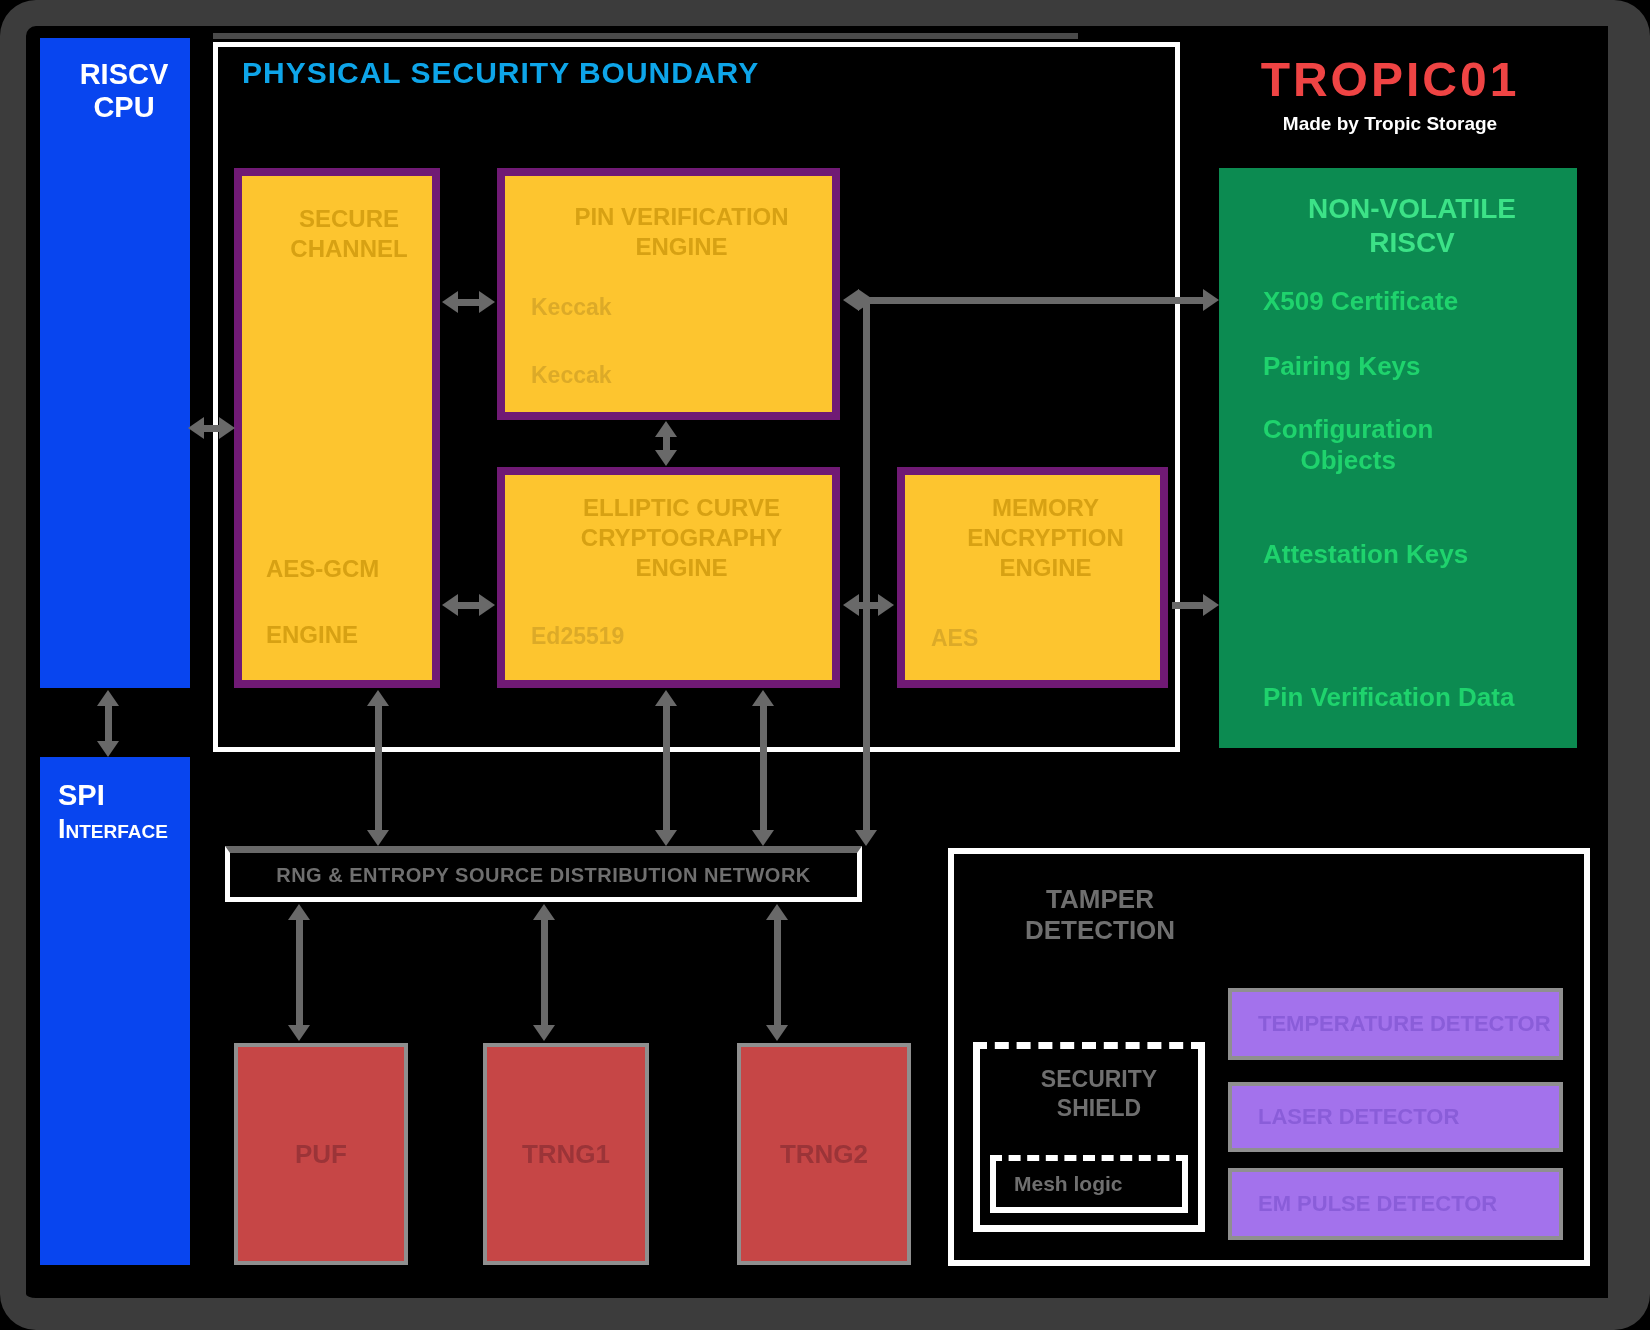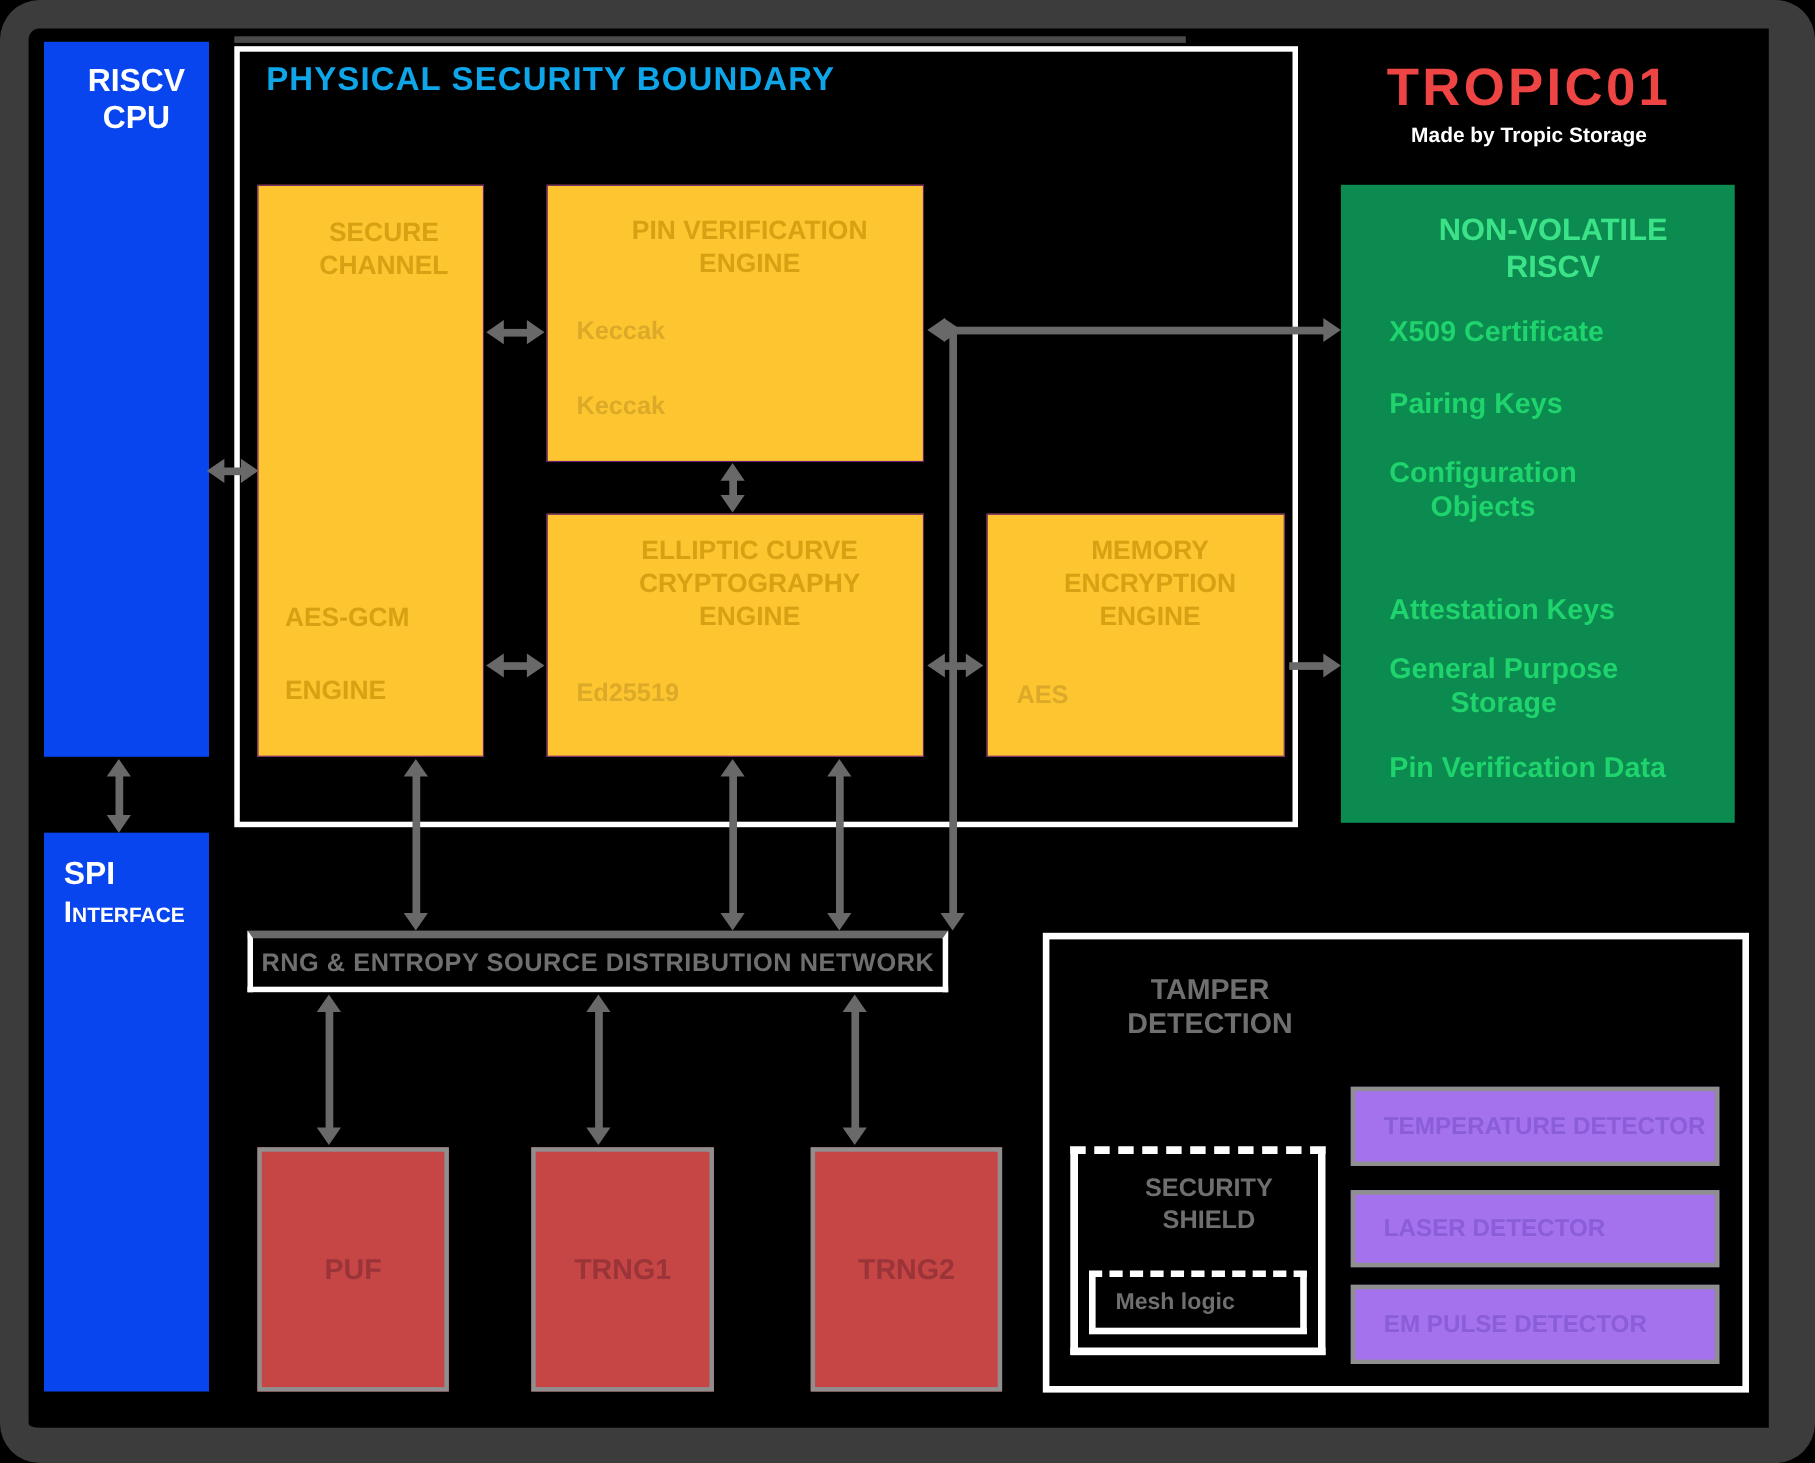--- a/index.html
+++ b/index.html
@@ -5,21 +5,21 @@
   html,body{margin:0;padding:0;background:#000;}
   #stage{position:relative;width:1650px;height:1330px;background:#000;overflow:hidden;
          font-family:"Liberation Sans",sans-serif;font-weight:bold;}
   .abs{position:absolute;box-sizing:border-box;}
   .pre{white-space:pre-line;text-align:center;}
   
   #frame{left:0;top:0;width:1650px;height:1330px;border:26px solid #3c3c3c;
          border-right-width:42px;border-bottom-width:32px;border-radius:36px;}
   
   .blue{background:#0845ef;}
-  .yellow{background:#fdc52f;border:1px solid #701a75;}
+  .yellow{background:#fdc52f;border:8px solid #701a75;}
   .red{background:#c64646;border:4px solid #8f8f8f;}
   .purple{background:#a372ec;border:4px solid #8f8f8f;}
   .green{background:#0c8b51;}
   .whitebox{border:5px solid #ffffff;background:#000;}
   
   .wlabel{color:#ffffff;font-size:29px;line-height:1.15;}
   .smallcaps{font-variant:small-caps;font-size:27px;}
   .boxtitle{color:#0ea5e9;font-size:30px;letter-spacing:1px;}
   .ytitle{color:#d7a113;font-size:24px;line-height:1.25;}
   .yitem{color:#dcaa28;font-size:23px;}
@@ -31,21 +31,21 @@
   
   .hline{position:absolute;height:7px;background:#696969;}
   .vline{position:absolute;width:7px;background:#696969;}
   .ah{position:absolute;width:0;height:0;border-style:solid;}
   .ah.up{border-width:0 11px 16px 11px;border-color:transparent transparent #696969 transparent;}
   .ah.down{border-width:16px 11px 0 11px;border-color:#696969 transparent transparent transparent;}
   .ah.left{border-width:11px 16px 11px 0;border-color:transparent #696969 transparent transparent;}
   .ah.right{border-width:11px 0 11px 16px;border-color:transparent transparent transparent #696969;}
   #busbar{left:225px;top:846px;width:637px;height:56px;border:5px solid #fff;border-top:7px solid #696969;
           background:#000;display:flex;align-items:center;justify-content:center;}
-  #busbar .buslabel{color:#6f6f6f;font-size:23px;letter-spacing:0.5px;}
+  #busbar .buslabel{color:#6f6f6f;font-size:20px;letter-spacing:0.5px;}
   .dashtop{border-top-style:dashed !important;}
 </style>
 </head>
 <body>
 
 <div id="stage">
 
   <div id="frame" class="abs"></div>
 
   <div class="abs" style="left:213px;top:33px;width:865px;height:6px;background:#4a4a4a;"></div>
@@ -97,22 +97,20 @@
   </div>
 
   <div class="abs green" style="left:1219px;top:168px;width:358px;height:580px;">
     <div class="gtitle pre" style="padding:24px 0 0 28px;">NON-VOLATILE
 RISCV</div>
     <div class="gitem abs pre" style="left:44px;top:118px;">X509 Certificate</div>
     <div class="gitem abs pre" style="left:44px;top:183px;">Pairing Keys</div>
     <div class="gitem abs pre" style="left:44px;top:246px;">Configuration
 Objects</div>
     <div class="gitem abs pre" style="left:44px;top:371px;">Attestation Keys</div>
-    <div class="gitem abs pre" style="left:44px;top:424px;">General Purpose
-Storage</div>
     <div class="gitem abs pre" style="left:44px;top:514px;">Pin Verification Data</div>
   </div>
 
   <div class="abs" id="busbar">
     <div class="buslabel">RNG &amp; ENTROPY SOURCE DISTRIBUTION NETWORK</div>
   </div>
 
   <div class="abs red" style="left:234px;top:1043px;width:174px;height:222px;display:flex;align-items:center;justify-content:center;">
     <div class="rlabel">PUF</div>
   </div>

